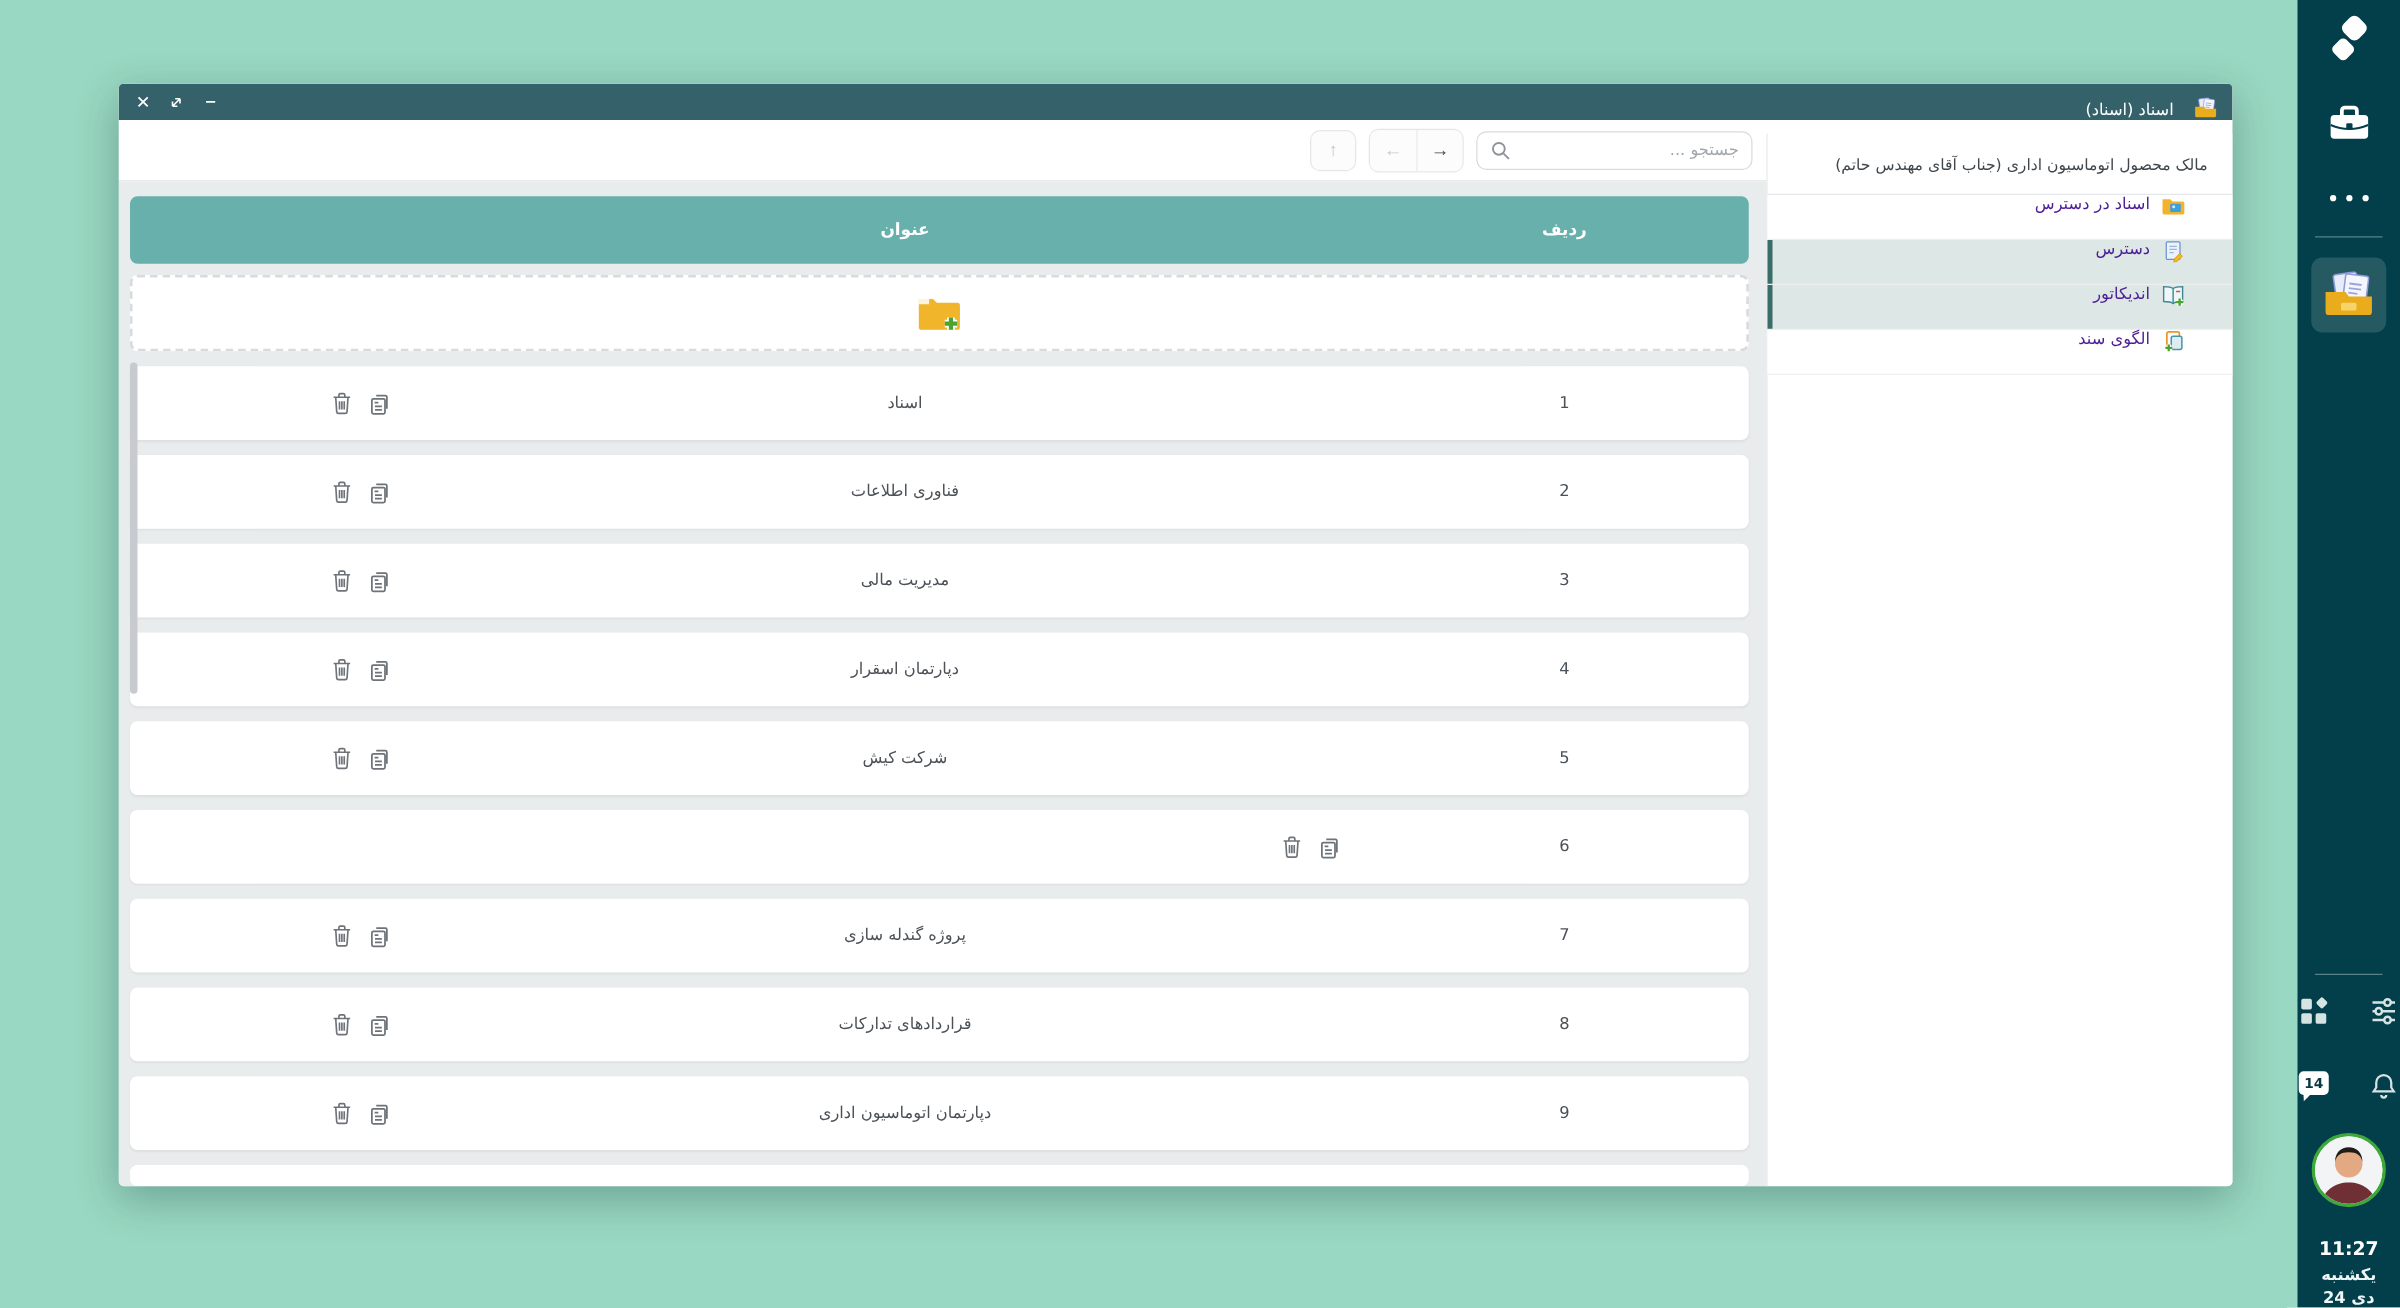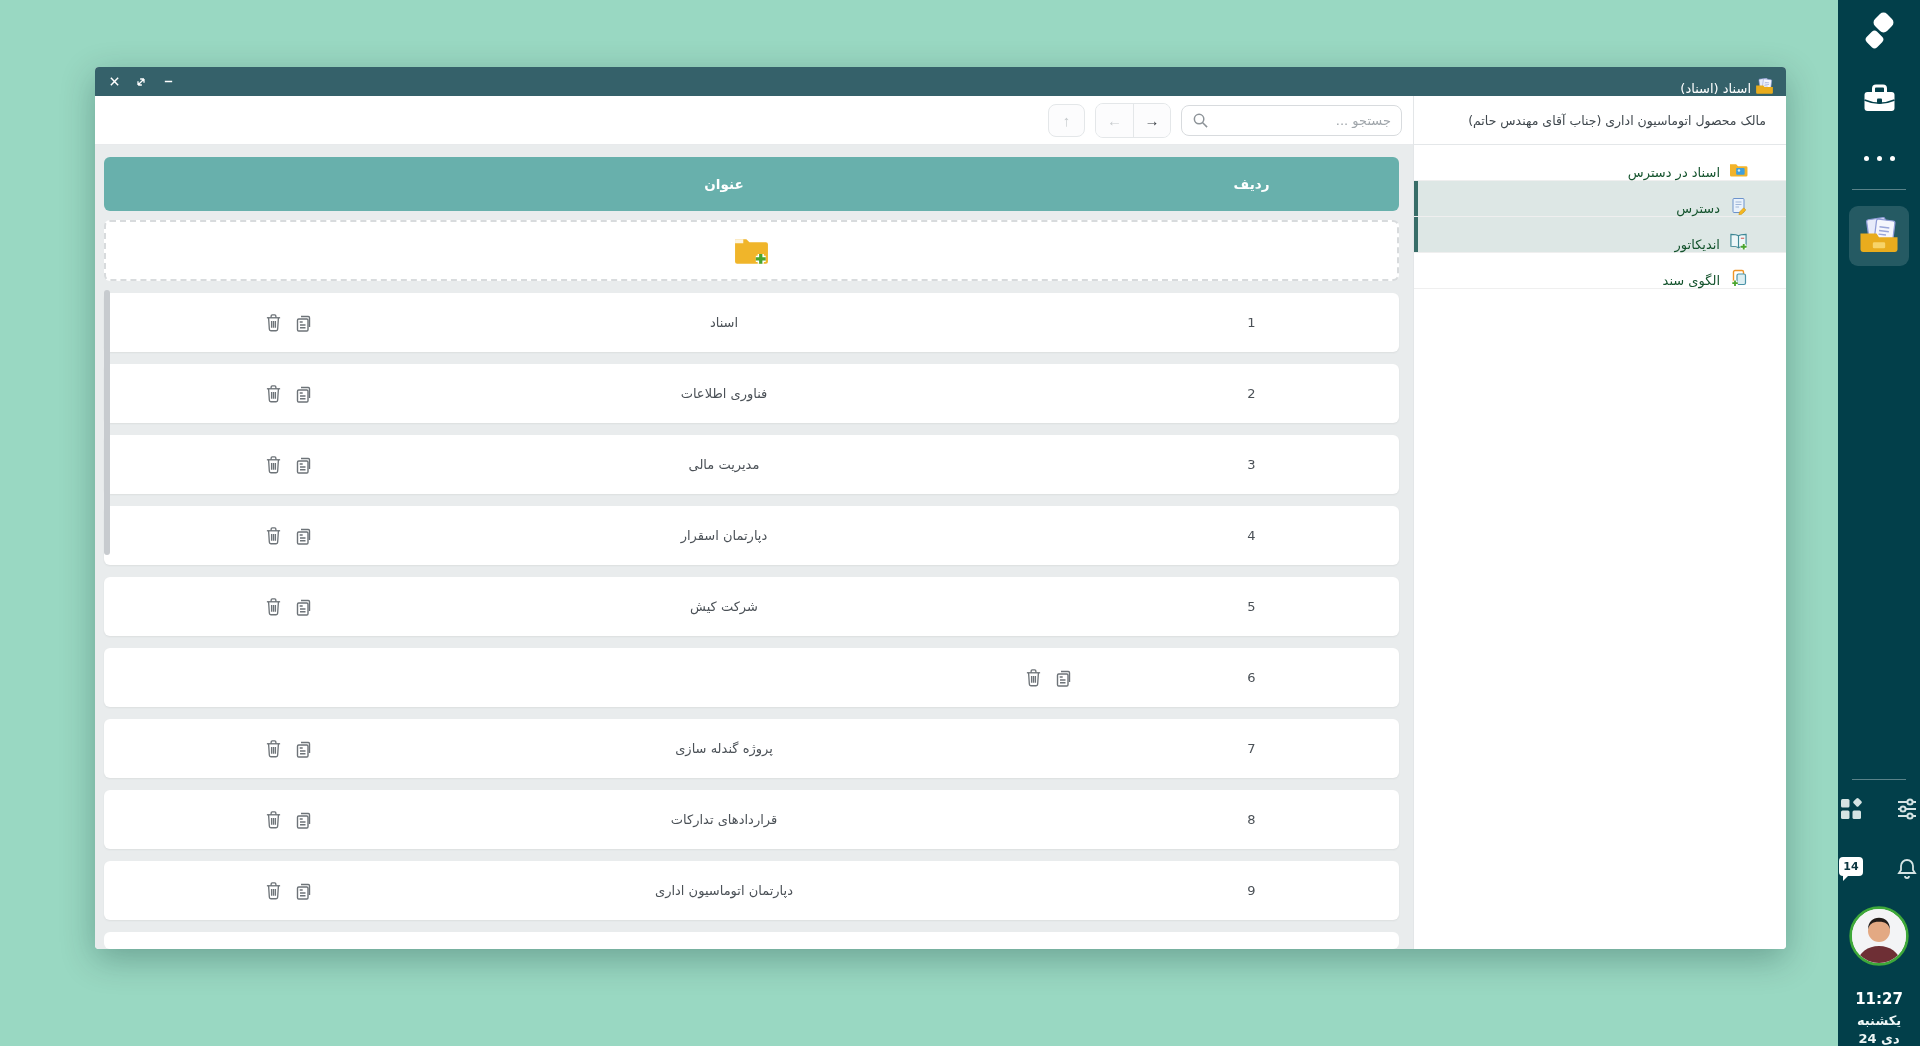--- a/index.html
+++ b/index.html
@@ -9,36 +9,36 @@
   
   .window{
     position:absolute; left:95px; top:67px; width:1691px; height:882px;
     background:#fff; border-radius:4px; overflow:hidden; direction:rtl;
     box-shadow:0 10px 34px rgba(0,40,40,.30);
   }
   .titlebar{
     height:29px; background:#35616a; display:flex; align-items:center;
     justify-content:space-between; padding:0 12px; direction:rtl;
   }
-  .titlebar .title{ display:flex; align-items:center; gap:4px; color:#fff; font-size:13px;margin-top:13px; }
+  .titlebar .title{ display:flex; align-items:center; gap:16px; color:#fff; font-size:13px;margin-top:13px; }
   .titlebar .controls{ display:flex; align-items:center; gap:13px; direction:ltr; }
   .ctrl-btn{ width:14px; height:14px; display:flex; align-items:center; justify-content:center; cursor:pointer; }
 
   .win-body{ display:flex; direction:rtl; height:853px; }
 
   
-  .sidebar{ width:373px; flex-shrink:0; background:#fff; border-left:1px solid #e3e6e8; }
+  .sidebar{ width:373px; flex-shrink:0; background:#fff; border-left:1px solid #e3e6e8;margin-top:11px; }
   .sidebar-header{
     height:49px; line-height:49px; padding:0 20px; border-bottom:1px solid #e4e7e9;
     font-size:12.5px; color:#3f474d; white-space:nowrap; overflow:hidden;
   }
   .side-item{
-    height:36px; display:flex; align-items:flex-end; gap:9px;
+    height:36px; display:flex; align-items:flex-start; gap:9px;
     padding-right:38px; border-bottom:1px solid #efefef;
-    font-size:13px; color:#14532d; position:relative; cursor:pointer; background:#fff;padding-left:36px;
+    font-size:13px; color:#4c1d95; position:relative; cursor:pointer; background:#fff;padding-left:36px;
   }
   .side-item.selected{ background:#dde7e5; }
   .side-item.selected::before{
     content:""; position:absolute; left:0; top:0; bottom:0; width:4px; background:#386d68;
   }
   .side-item .ic{ width:19px; height:19px; flex-shrink:0; display:flex; }
 
   
   .main{ flex:1; min-width:0; display:flex; flex-direction:column; }
   .toolbar{

